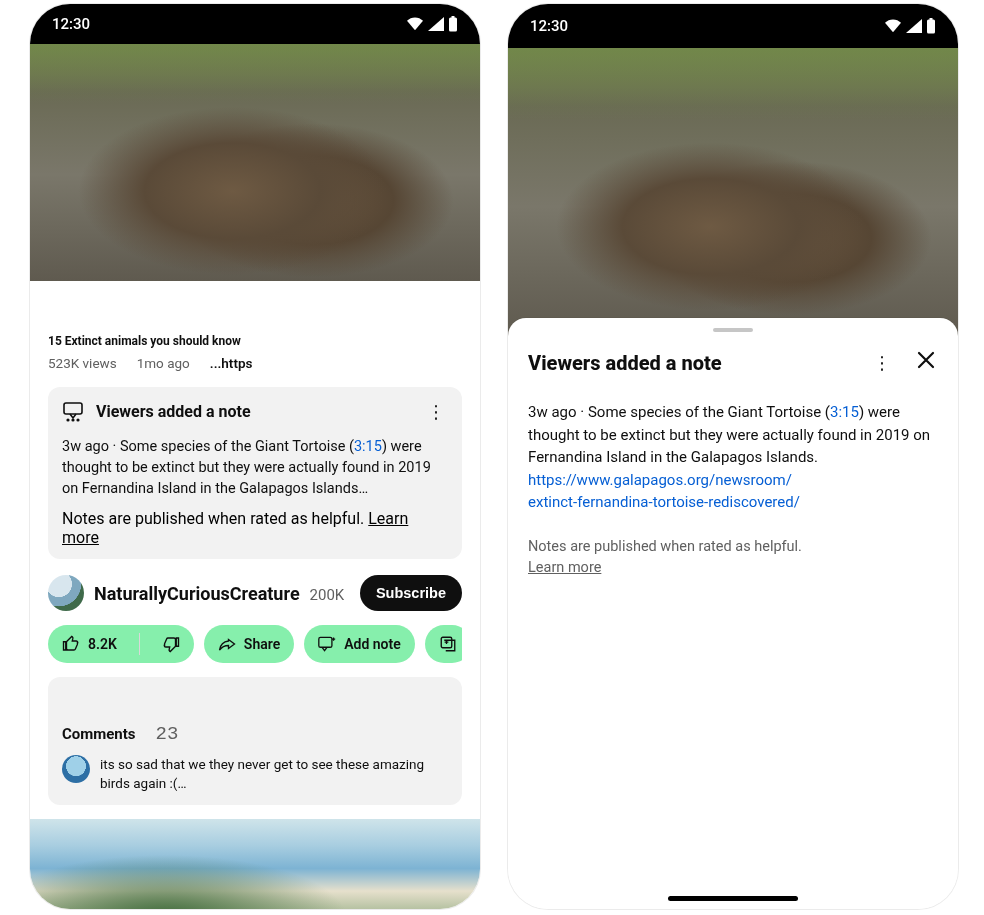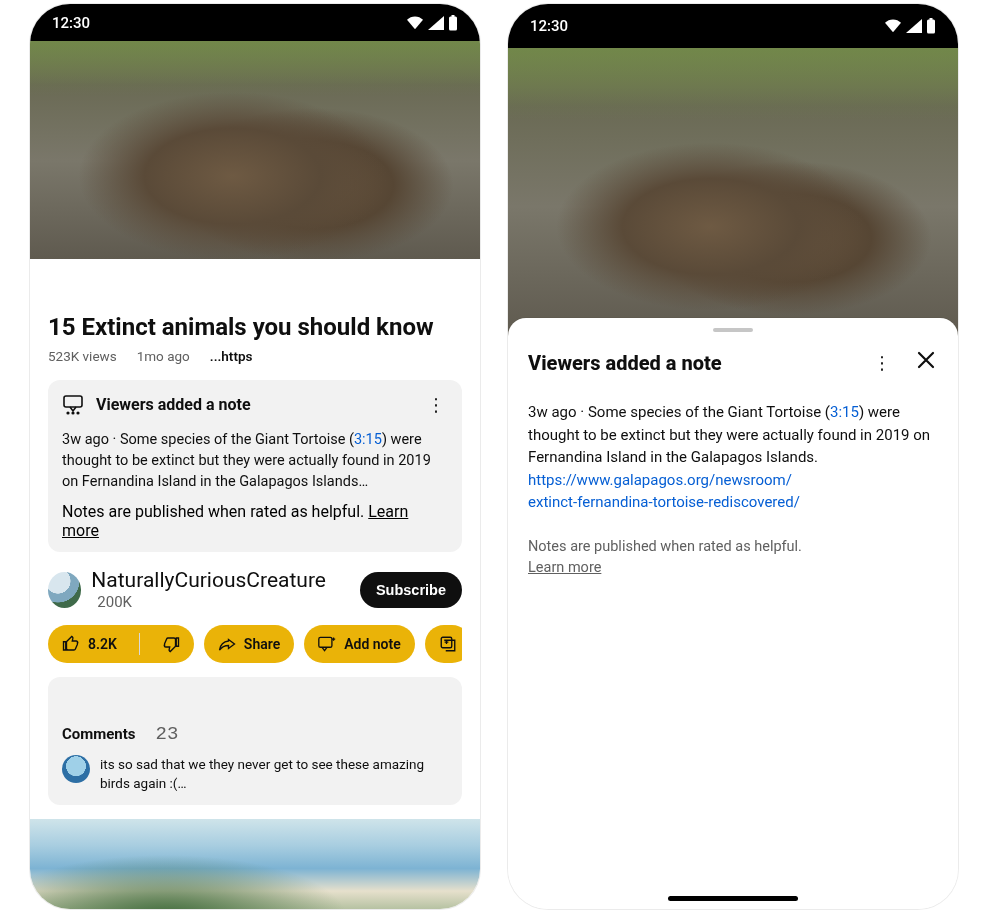--- a/index.html
+++ b/index.html
@@ -42,21 +42,21 @@
     background:
       linear-gradient(180deg, rgba(110,140,70,0.55) 0%, rgba(110,140,70,0.0) 25%),
       radial-gradient(ellipse 220px 120px at 45% 62%, #6e5a43 0%, #5a4a38 40%, rgba(0,0,0,0) 70%),
       radial-gradient(ellipse 200px 110px at 63% 66%, #6a5640 0%, #564634 40%, rgba(0,0,0,0) 70%),
       linear-gradient(180deg, #76824f 0%, #6a6a54 20%, #7a776a 55%, #5f5a4f 100%);
     position: relative;
   }
   .video-thumb-right { height: 288px; }
   .content { padding: 14px 18px 0 18px; flex: 1; background:#fff; }
   .video-title {
-    font-size: 24px;
+    font-size: 12px;
     font-weight: 700;
     color: #0f0f0f;
     line-height: 1.25;
     margin-top: 39px;
   }
   .meta-row {
     margin-top: 6px;
     font-size: 13.5px;
     color: #606060;
     display: flex;
@@ -98,41 +98,41 @@
   .channel-row {
     margin-top: 16px;
     display: flex;
     align-items: center;
     gap: 10px;
   }
   .avatar {
     width: 36px; height: 36px; border-radius: 50%;
     background: radial-gradient(circle at 30% 25%, #d8e6ee 0 35%, #7fa8bf 36% 60%, #3f6a4a 61% 100%);
   }
-  .channel-name { font-size: 21px; font-weight:400; color:#0f0f0f; }
+  .channel-name { font-size: 18px; font-weight:700; color:#0f0f0f; }
   .channel-subs { font-size: 15px; color:#606060; margin-left:6px; }
   .subscribe-btn {
     margin-left: auto;
     background: #0f0f0f;
     color: #fff;
     font-size: 14.5px;
     font-weight: 600;
     border: none;
     border-radius: 20px;
     padding: 10px 16px;
     cursor: pointer;
   }
   .action-row {
     margin-top: 14px;
     display: flex;
     gap: 10px;
     overflow: hidden;
   }
   .chip {
-    background: #eab308;
+    background: #86efac;
     border-radius: 20px;
     height: 38px;
     display: flex;
     align-items: center;
     padding: 0 14px;
     font-size: 14px;
     font-weight: 600;
     color: #0f0f0f;
     gap: 8px;
     white-space: nowrap;

